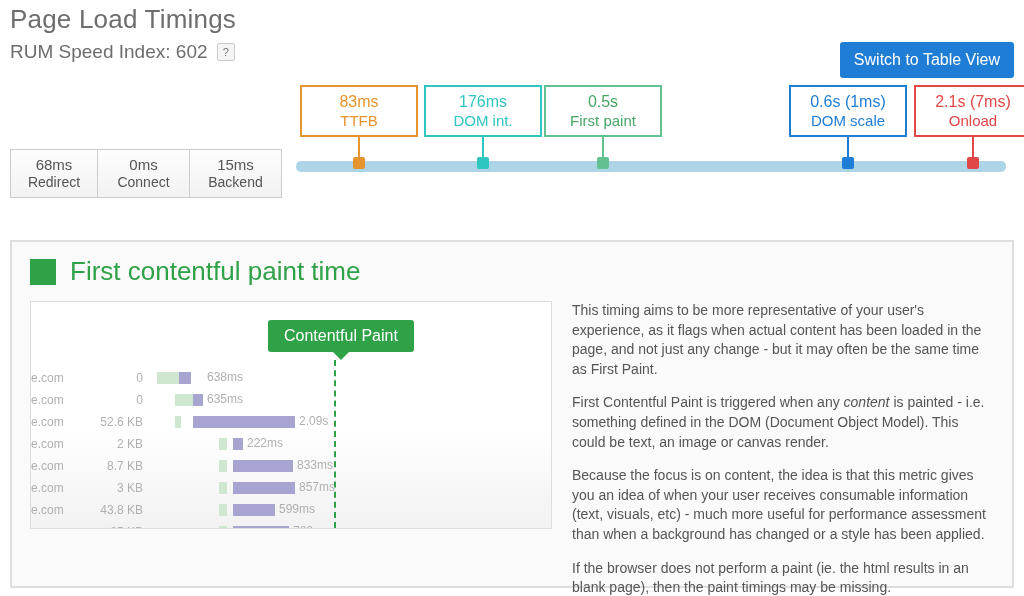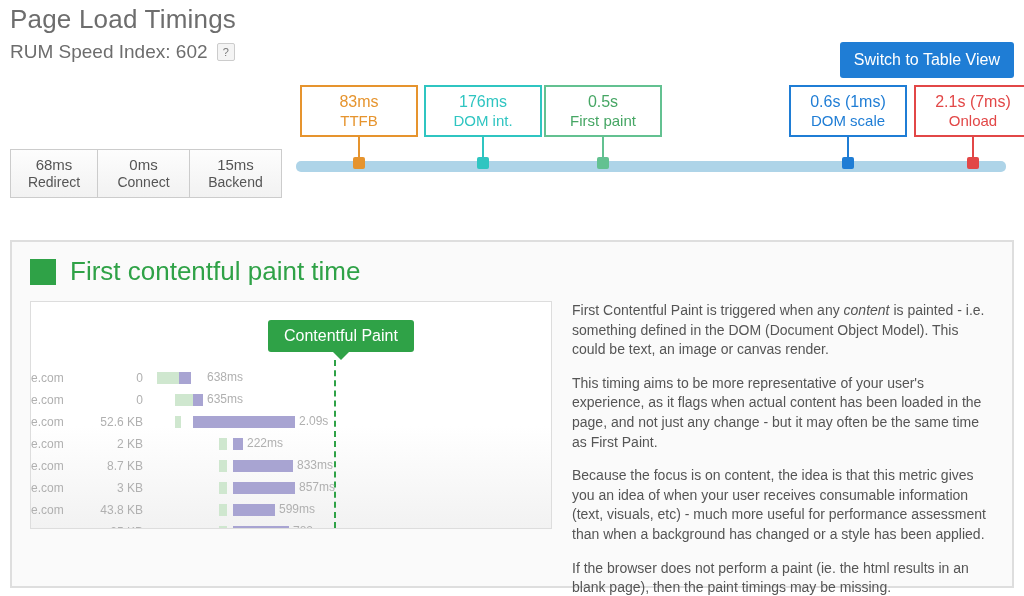--- a/index.html
+++ b/index.html
@@ -204,20 +204,20 @@
               <div class="wf-size">25 KB</div>
               <div class="wf-bar-area">
                 <div class="wf-pre" style="left:70px;width:8px"></div>
                 <div class="wf-main" style="left:84px;width:56px"></div>
                 <div class="wf-time" style="left:144px">782ms</div>
               </div>
             </div>
           </div>
       </div>
       <div class="text-col">
+        <p>This timing aims to be more representative of your user's experience, as it flags when actual content has been loaded in the page, and not just any change - but it may often be the same time as First Paint.</p>
         <p><span>First Contentful Paint is triggered when any </span><em>content</em><span> is painted - i.e. something defined in the DOM (Document Object Model). This could be text, an image or canvas render.</span></p>
-        <p>This timing aims to be more representative of your user's experience, as it flags when actual content has been loaded in the page, and not just any change - but it may often be the same time as First Paint.</p>
         <p>Because the focus is on content, the idea is that this metric gives you an idea of when your user receives consumable information (text, visuals, etc) - much more useful for performance assessment than when a background has changed or a style has been applied.</p>
         <p>If the browser does not perform a paint (ie. the html results in an blank page), then the paint timings may be missing.</p>
       </div>
     </div>
   </div>
 </div>
 
 </body></html>

